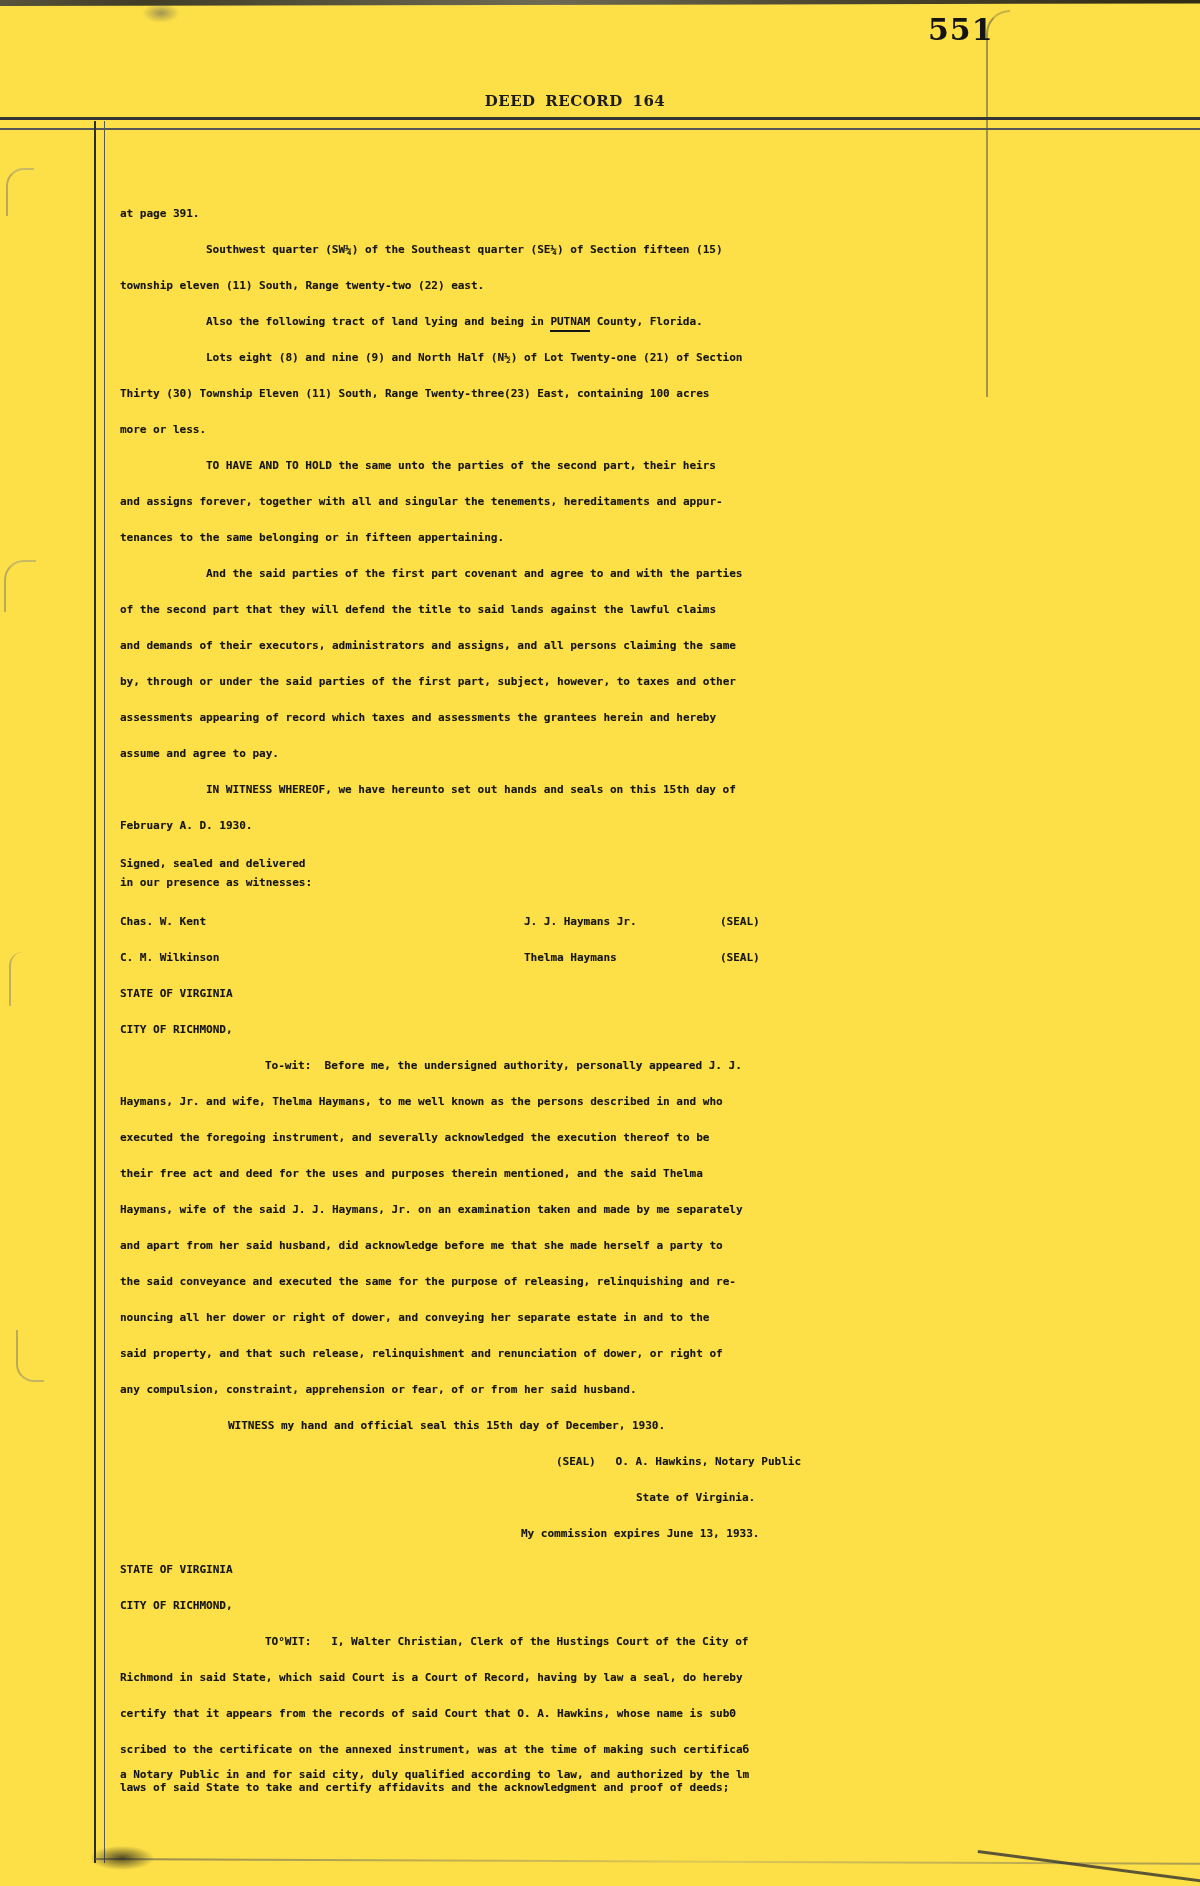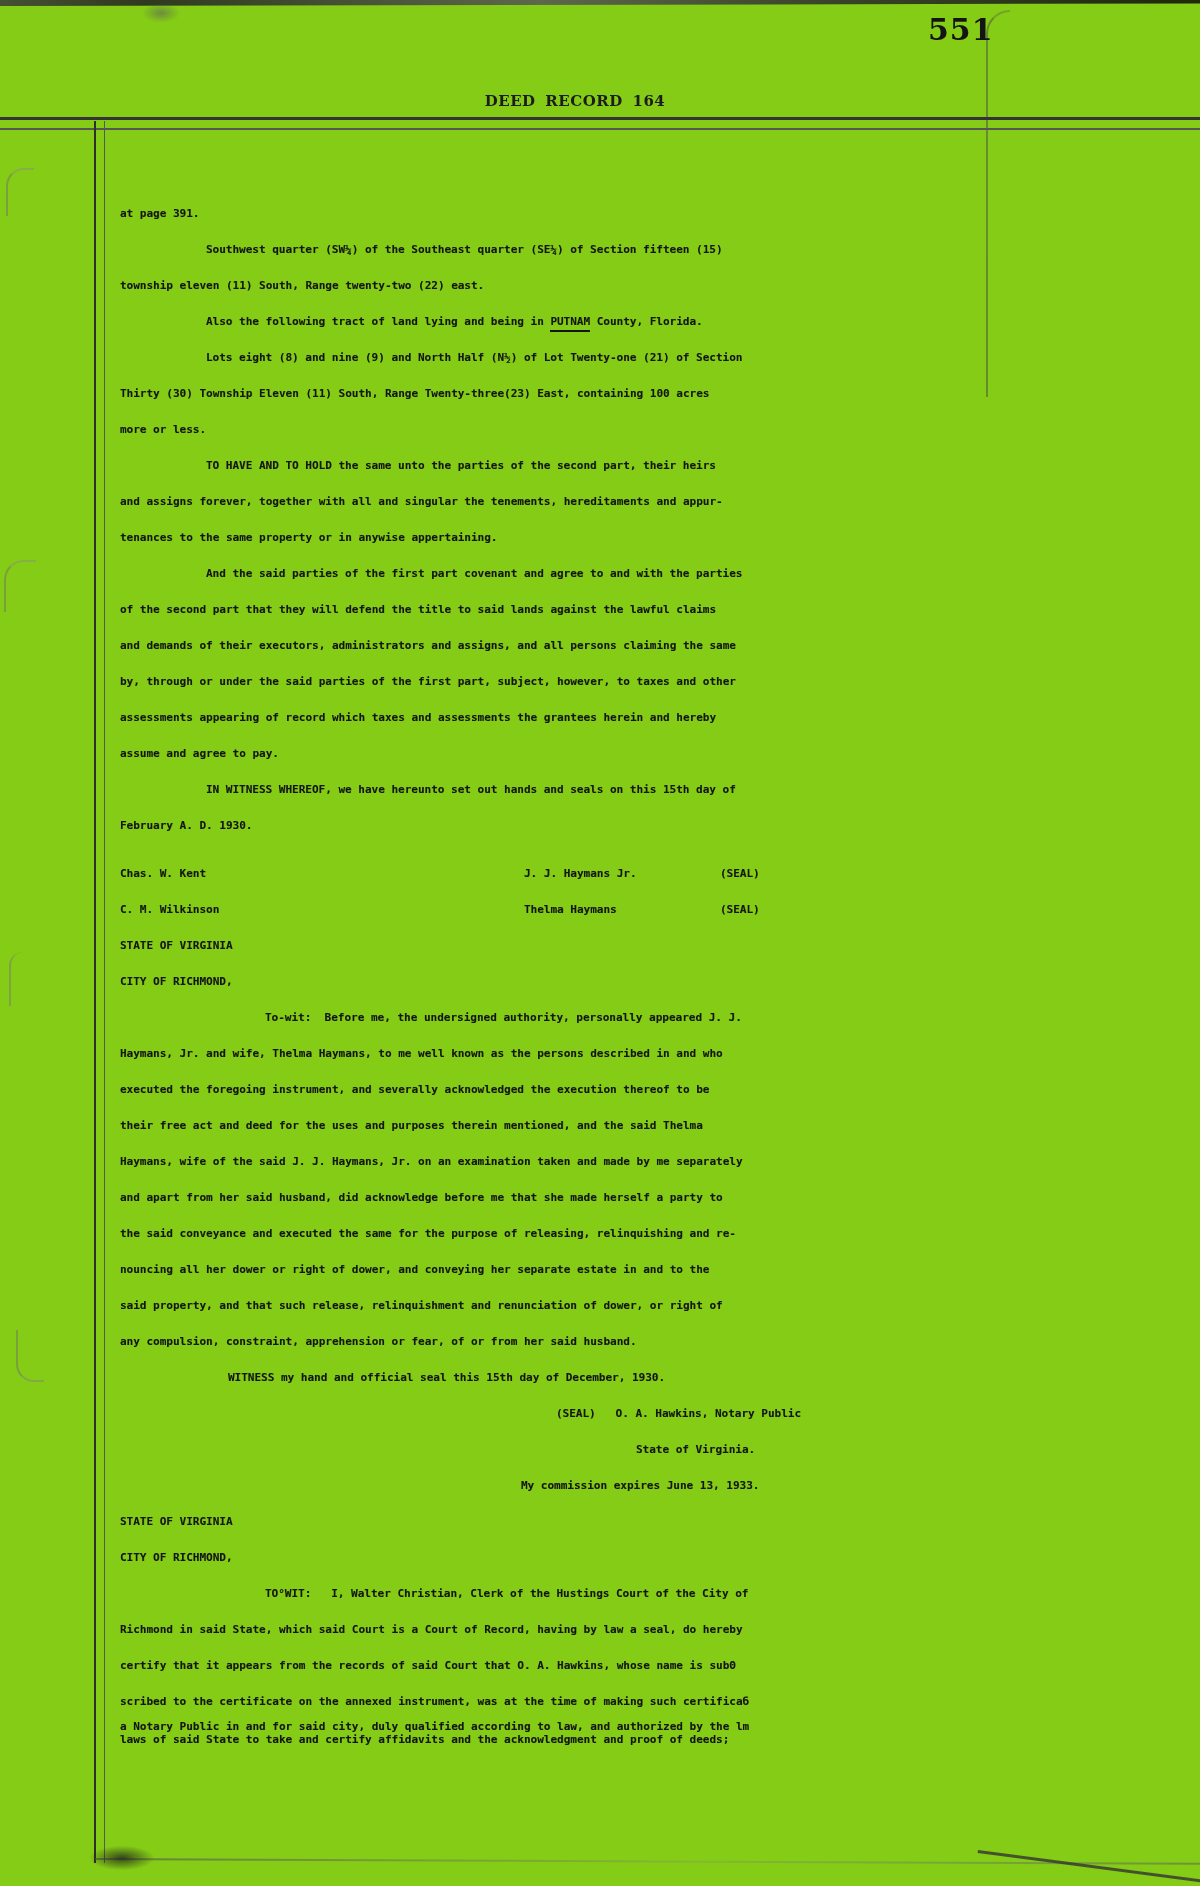--- a/index.html
+++ b/index.html
@@ -4,21 +4,21 @@
 <style>
   html,body{margin:0;padding:0;}
   body{
     width:1200px;height:1886px;
     background:#f7f7f4;
     font-family:"DejaVu Sans Mono", monospace;
     overflow:hidden;
   }
   .page{
     position:relative;width:1200px;height:1886px;
-    background:#84cc16;
+    background:#fde047;
   }
   
   .top-edge{
     position:absolute;left:0;top:0;width:1200px;height:6px;
     background:linear-gradient(90deg,#3a3a3a,#1f1f1f 12%,#555 45%,#2a2a2a 70%,#0e0e0e 97%);
     opacity:.85;transform:rotate(-0.12deg);transform-origin:left top;
   }
   .top-blob{
     position:absolute;left:142px;top:3px;width:38px;height:20px;
     background:radial-gradient(ellipse at center,rgba(90,90,90,.55),rgba(120,120,120,0) 70%);
@@ -119,30 +119,34 @@
     <div class="ln ind">Southwest quarter (SW¼) of the Southeast quarter (SE¼) of Section fifteen (15)</div>
     <div class="ln">township eleven (11) South, Range twenty-two (22) east.</div>
 
     <div class="ln ind"><span>Also the following tract of land lying and being in </span><span class="u">PUTNAM</span><span> County, Florida.</span></div>
 
     <div class="ln ind">Lots eight (8) and nine (9) and North Half (N½) of Lot Twenty-one (21) of Section</div>
     <div class="ln">Thirty (30) Township Eleven (11) South, Range Twenty-three(23) East, containing 100 acres</div>
     <div class="ln">more or less.</div>
     <div class="ln ind">TO HAVE AND TO HOLD the same unto the parties of the second part, their heirs</div>
     <div class="ln">and assigns forever, together with all and singular the tenements, hereditaments and appur-</div>
-    <div class="ln">tenances to the same property or in anywise appertaining.</div>
+    <div class="ln">tenances to the same belonging or in fifteen appertaining.</div>
     <div class="ln ind">And the said parties of the first part covenant and agree to and with the parties</div>
     <div class="ln">of the second part that they will defend the title to said lands against the lawful claims</div>
     <div class="ln">and demands of their executors, administrators and assigns, and all persons claiming the same</div>
     <div class="ln">by, through or under the said parties of the first part, subject, however, to taxes and other</div>
     <div class="ln">assessments appearing of record which taxes and assessments the grantees herein and hereby</div>
     <div class="ln">assume and agree to pay.</div>
     <div class="ln ind">IN WITNESS WHEREOF, we have hereunto set out hands and seals on this 15th day of</div>
     <div class="ln">February A. D. 1930.</div>
 
+    <div class="tight-block">
+      <div class="ln">Signed, sealed and delivered</div>
+      <div class="ln">in our presence as witnesses:</div>
+    </div>
 
     <div class="sig-block">
       <div class="ln sig-row">
         <span class="sig-witness">Chas. W. Kent</span>
         <span class="sig-party">J. J. Haymans Jr.</span>
         <span class="sig-seal">(SEAL)</span>
       </div>
       <div class="ln sig-row">
         <span class="sig-witness">C. M. Wilkinson</span>
         <span class="sig-party">Thelma Haymans</span>

